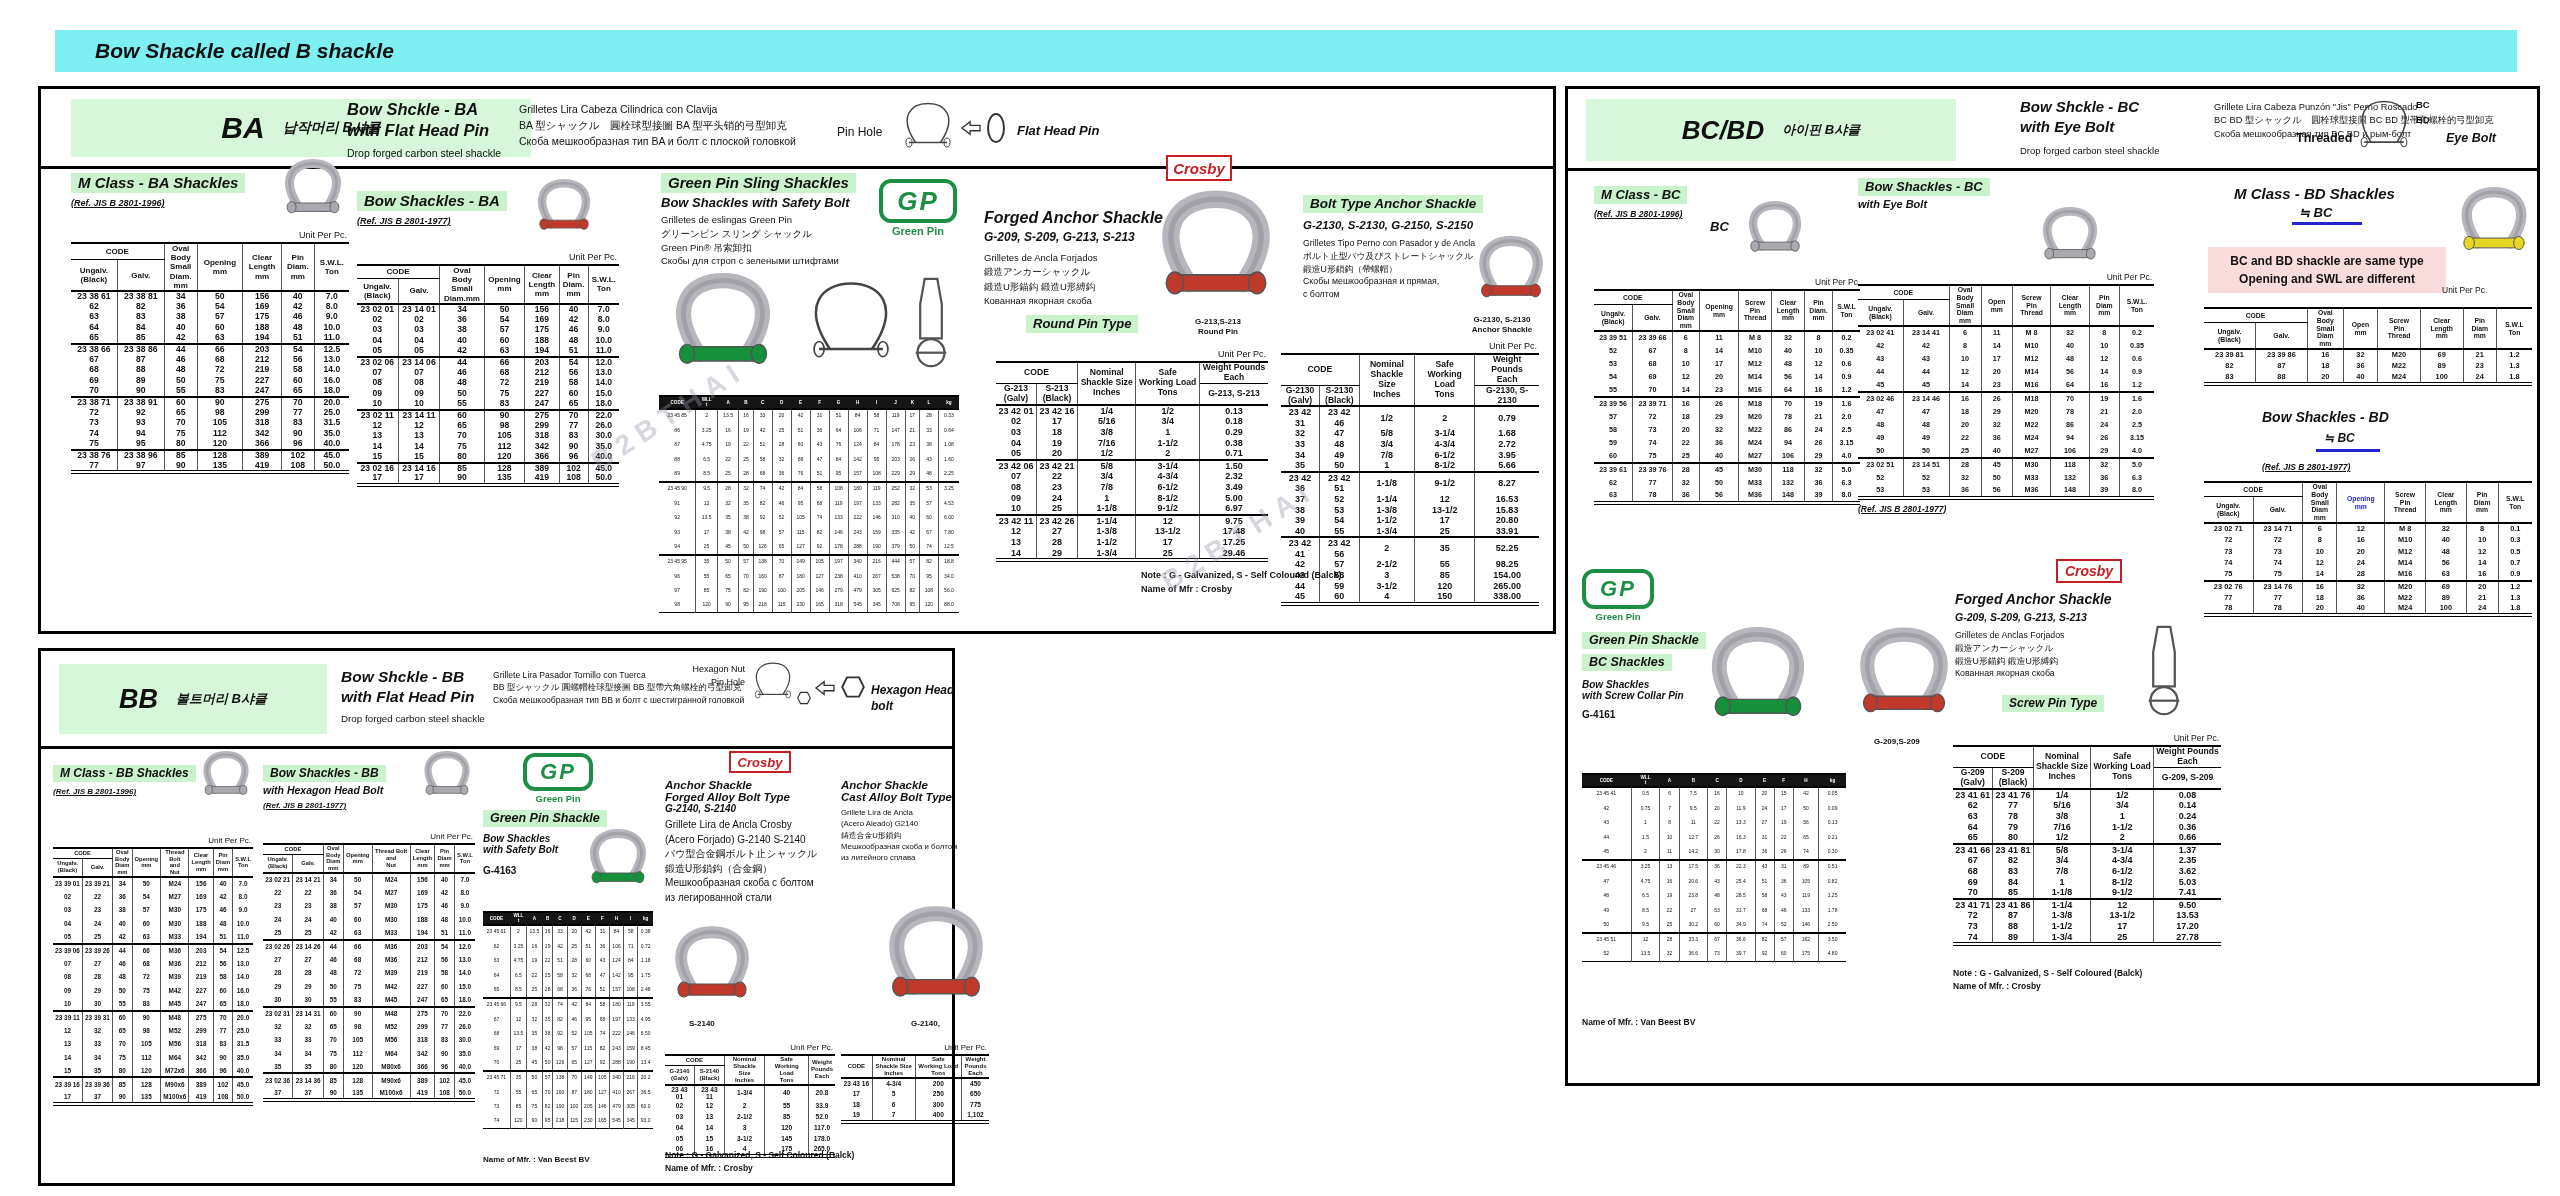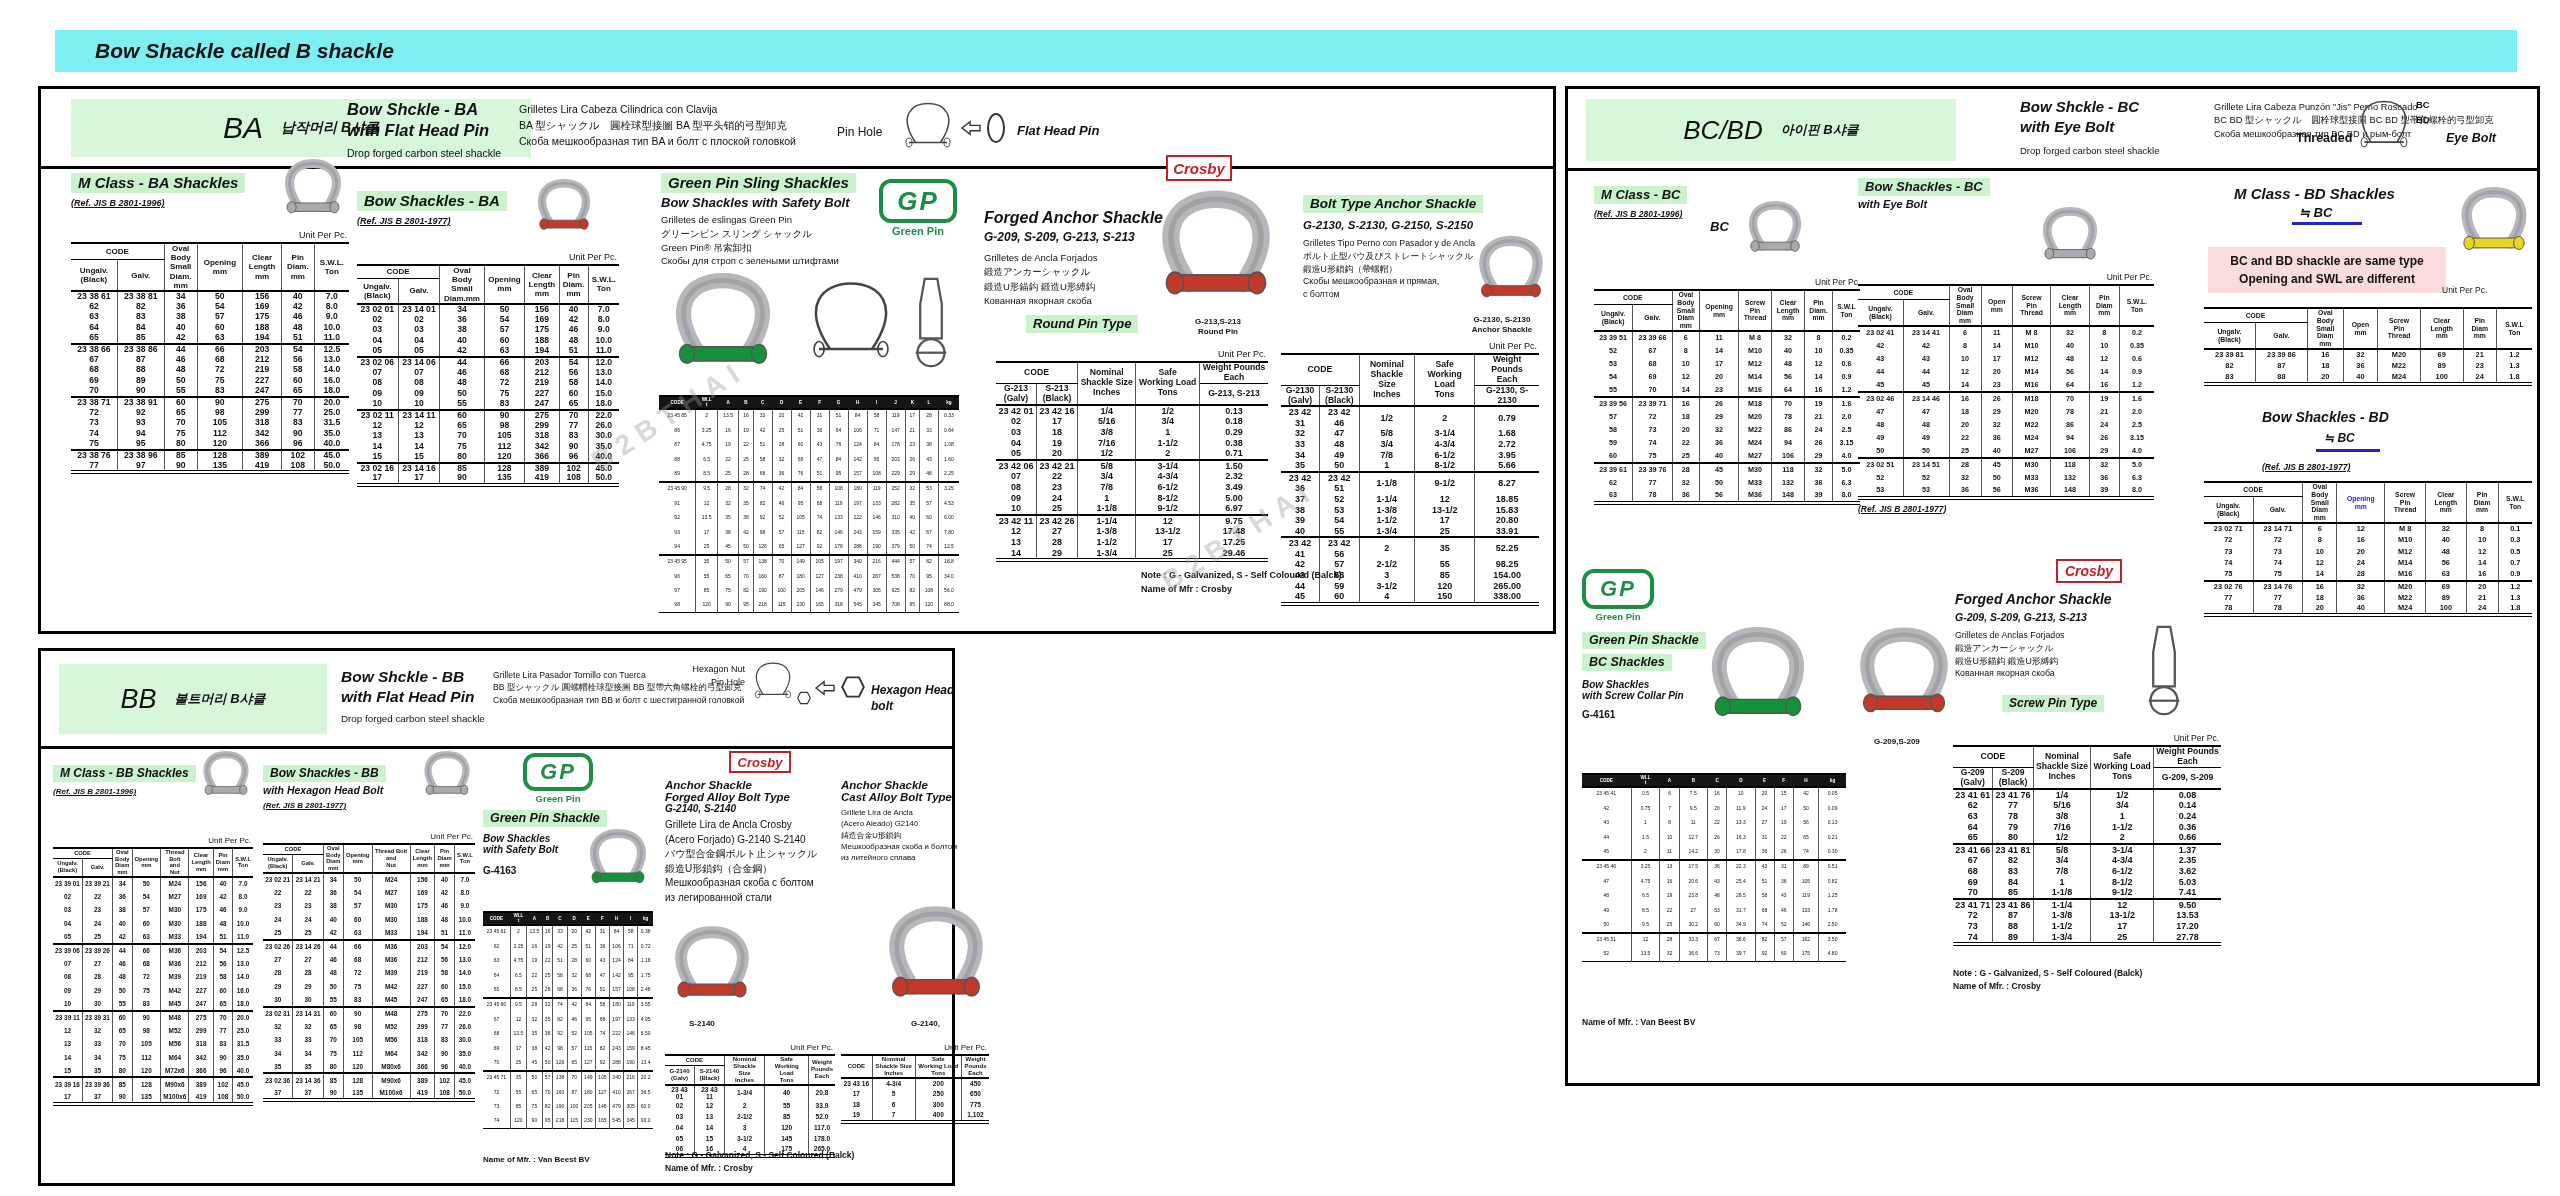--- a/index.html
+++ b/index.html
@@ -13,21 +13,21 @@
   .box{position:absolute;border:3px solid #000;background:#fff;}
   .bi{font-weight:bold;font-style:italic;}
   .gt{display:inline-block;background:var(--mint);font-weight:bold;font-style:italic;padding:1px 7px 2px;}
   .ref{font-weight:bold;font-style:italic;text-decoration:underline;font-size:9px;margin-top:5px;}
   .unit{display:block;text-align:right;font-size:9px;margin:4px 2px 2px 0;}
   .ml{font-size:10.5px;line-height:1.5;white-space:nowrap;}
   .ml-s{font-size:8.6px;line-height:1.45;white-space:nowrap;}
   .banner{background:var(--cyan);display:flex;align-items:center;}
   .banner span{font-size:21px;font-weight:bold;font-style:italic;padding-left:40px;}
   .hdrbox{background:var(--mintbox);display:flex;align-items:center;justify-content:center;gap:18px;}
-  .hdrbox .big{font-size:30px;font-weight:normal;font-style:italic;}
+  .hdrbox .big{font-size:30px;font-weight:bold;font-style:italic;}
   .hdrbox .kor{font-size:14px;font-weight:bold;font-style:italic;}
   
   .jt{border-collapse:collapse;width:100%;}
   .jt th{font-weight:bold;white-space:pre-line;vertical-align:middle;}
   .jt td{font-weight:bold;}
   .jt th,.jt td{border-left:1px solid #555;border-right:1px solid #555;padding:0 2px;text-align:center;line-height:1.15;}
   .jt tr > :first-child{border-left:none;}
   .jt tr > :last-child{border-right:none;}
   .jt thead{border-top:2px solid #000;border-bottom:2px solid #000;}
   .jt thead th.ch{border-bottom:1px solid #000;}
@@ -1042,21 +1042,21 @@
                   <td>23 42 51</td>
                   <td>1-1/8</td>
                   <td>9-1/2</td>
                   <td>8.27</td>
                 </tr>
                 <tr>
                   <td>37</td>
                   <td>52</td>
                   <td>1-1/4</td>
                   <td>12</td>
-                  <td>18.85</td>
+                  <td>16.53</td>
                 </tr>
                 <tr>
                   <td>38</td>
                   <td>53</td>
                   <td>1-3/8</td>
                   <td>13-1/2</td>
                   <td>15.83</td>
                 </tr>
                 <tr>
                   <td>39</td>

